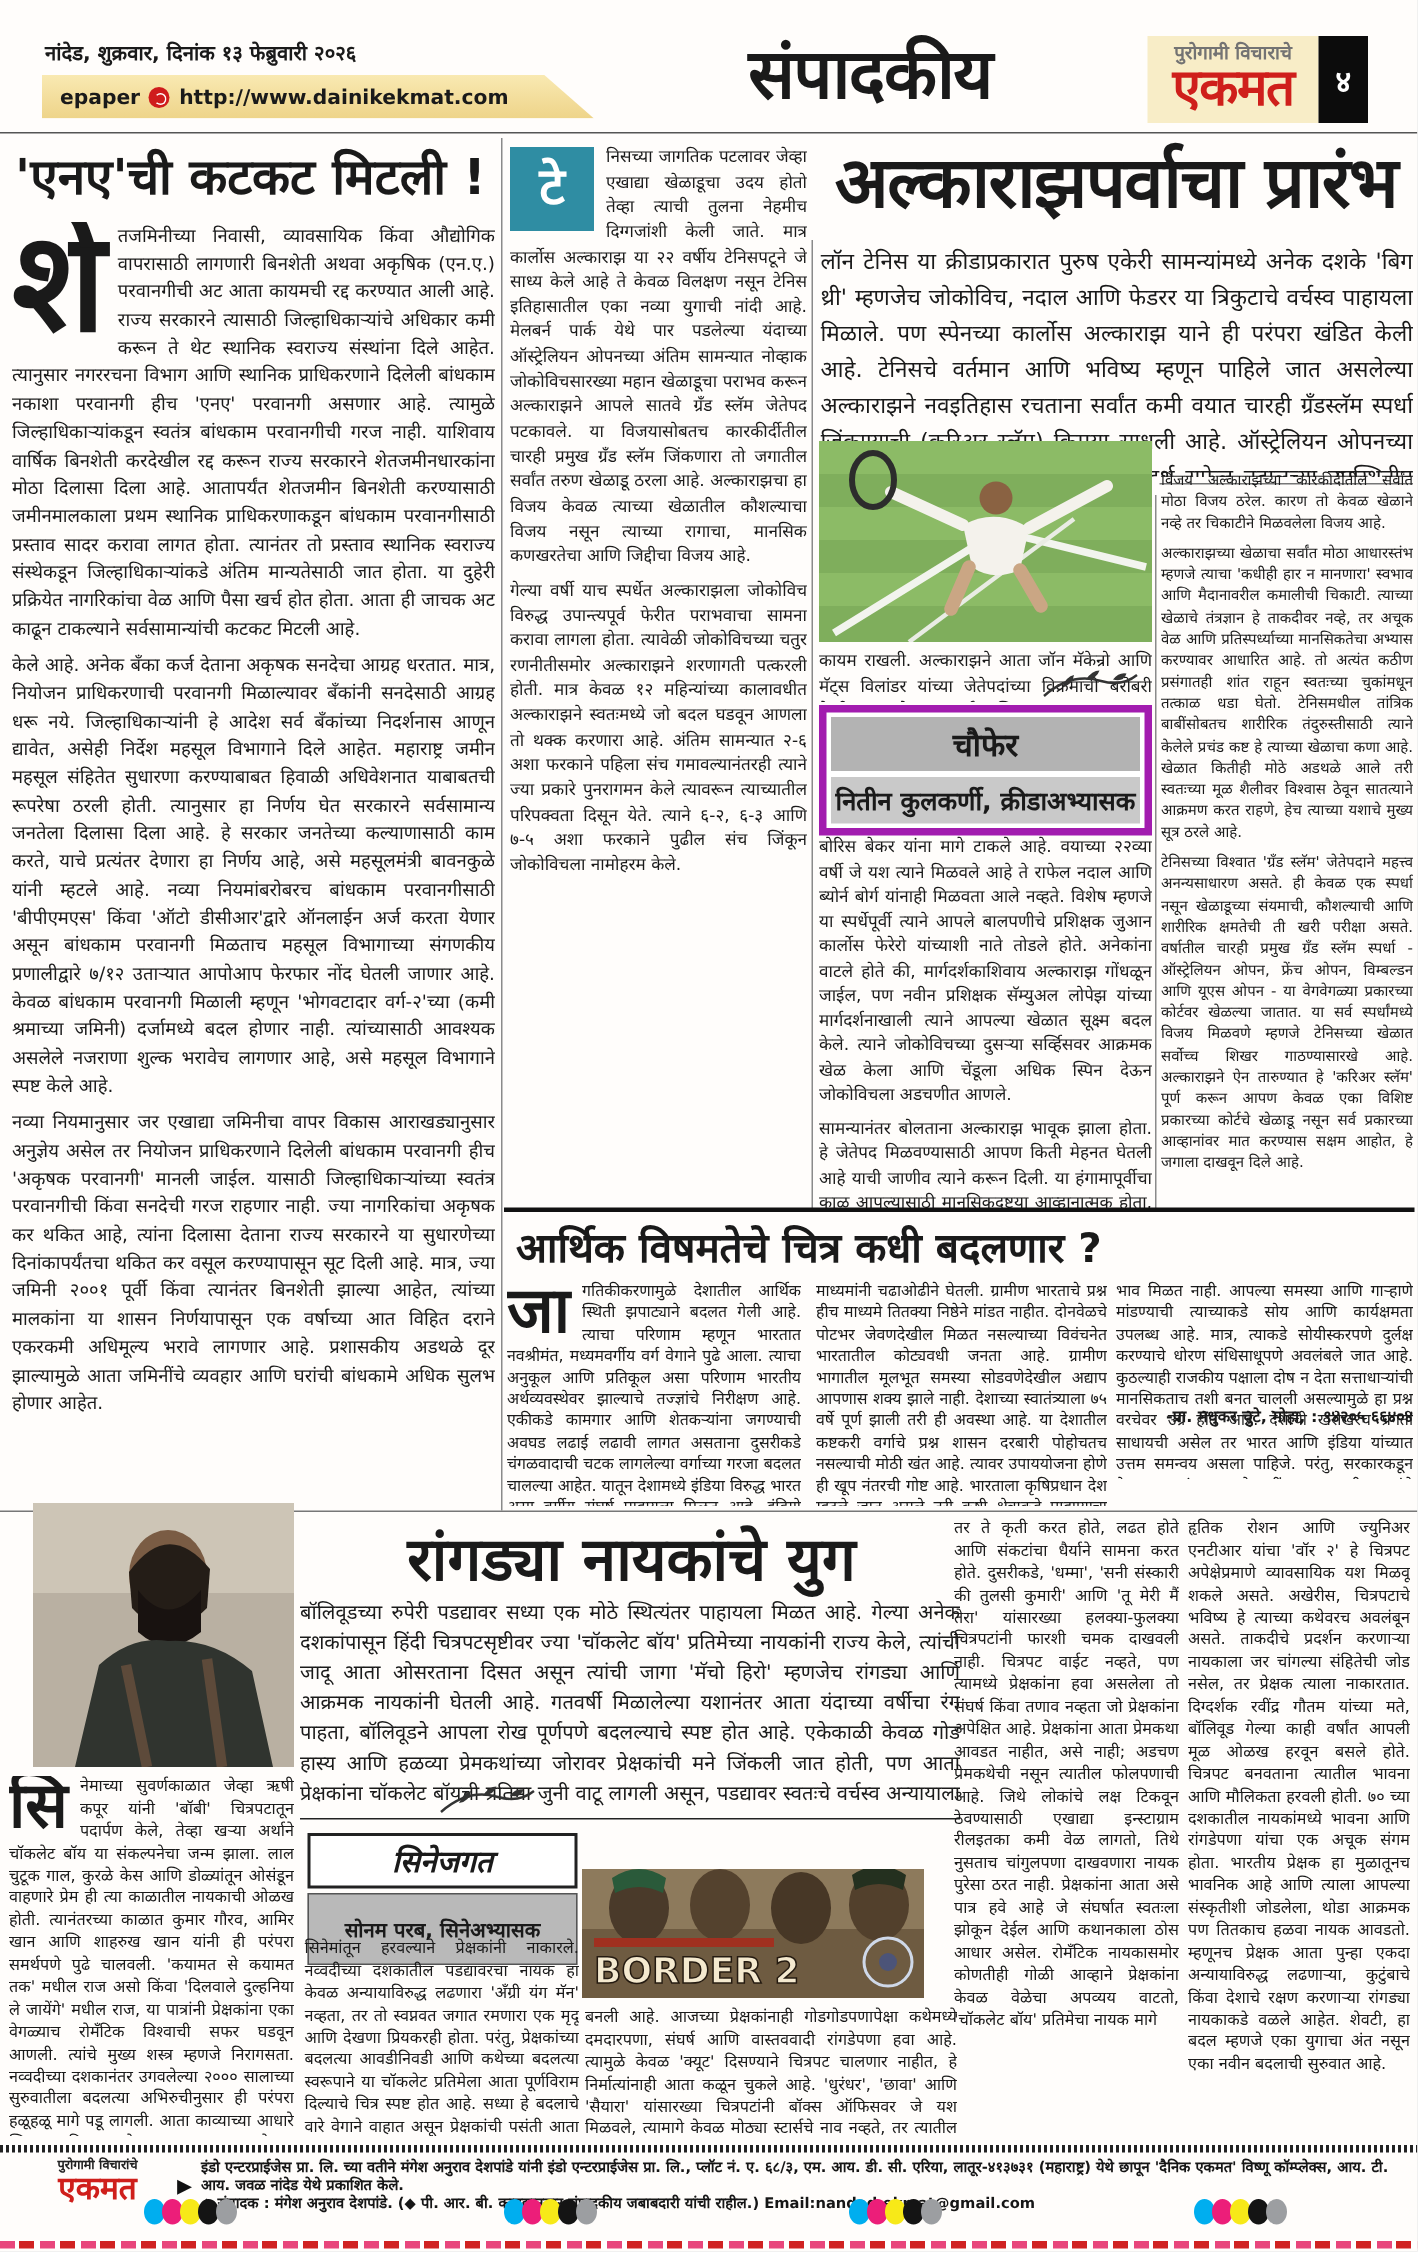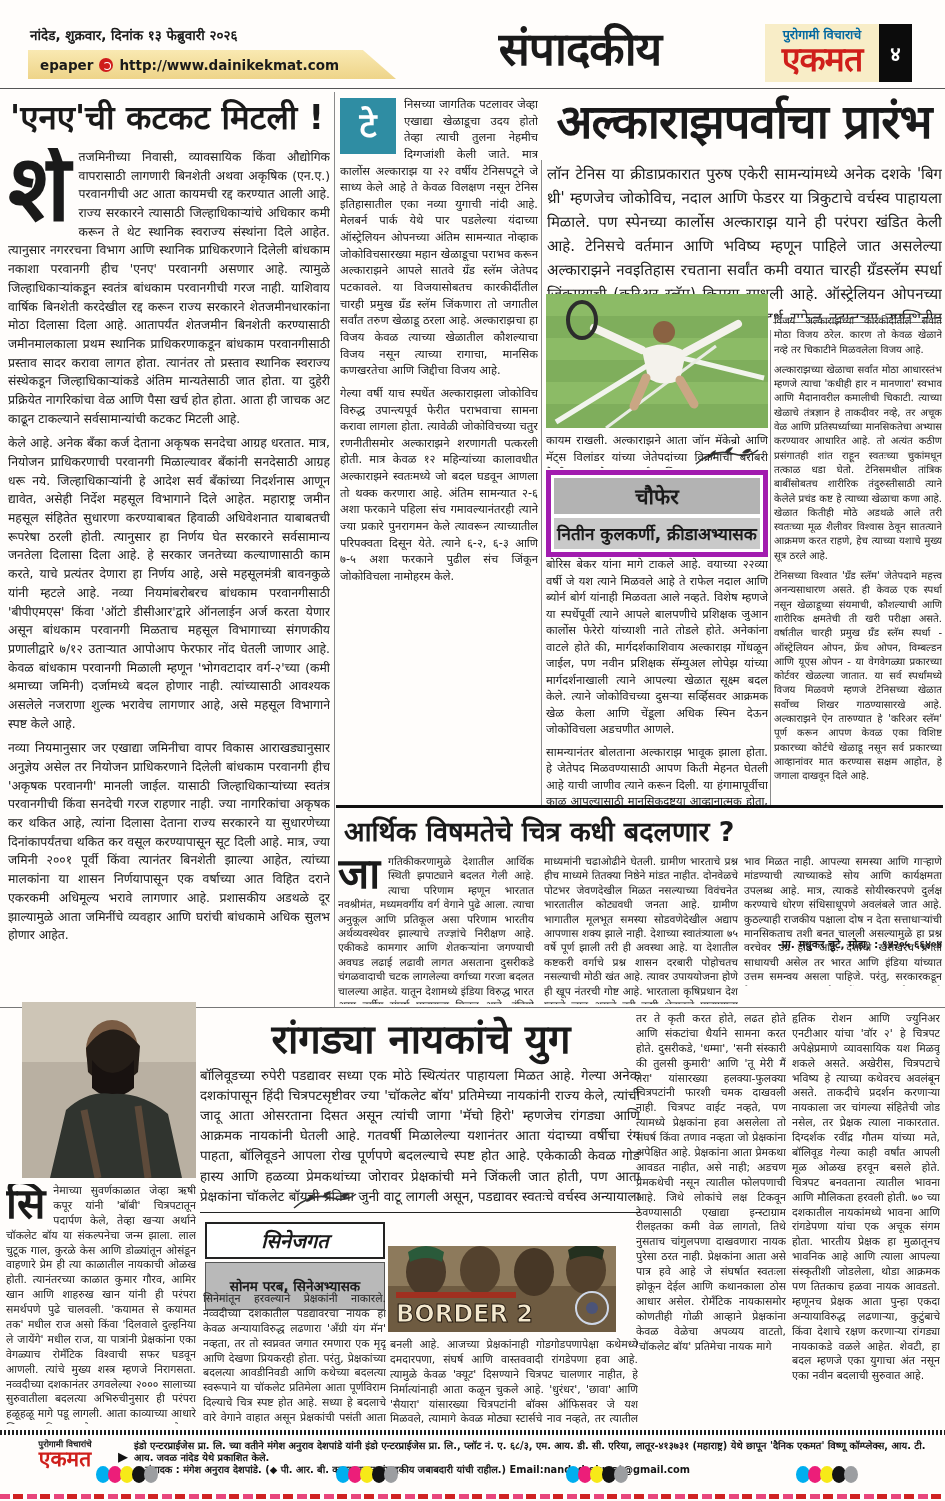--- a/index.html
+++ b/index.html
@@ -18,21 +18,21 @@
           display:flex;align-items:center;gap:6px;padding-left:12px;box-sizing:border-box;
           font-weight:bold;font-size:13.5px;}
   .epaper-ico{width:14px;height:14px;border-radius:50%;background:#cf1c1c;display:inline-block;
           position:relative;}
   .epaper-ico:after{content:"";position:absolute;left:4px;top:4px;width:6px;height:6px;
           border:1.5px solid #fff;border-radius:50%;border-left-color:transparent;}
   .section-title{left:400px;top:16px;width:360px;text-align:center;font-size:46px;font-weight:bold;
           letter-spacing:-1px;}
   .mast-box{left:765px;top:24px;width:114px;height:58px;background:#f8edc7;text-align:center;
           padding-top:4px;box-sizing:border-box;}
-  .mast-tag{color:#0369a1;font-size:12.5px;font-weight:bold;line-height:1.1;}
+  .mast-tag{color:#737373;font-size:12.5px;font-weight:bold;line-height:1.1;}
   .mast-name{color:#cf1f1b;font-size:34px;font-weight:bold;line-height:1.0;letter-spacing:-1px;}
   .pageno{left:879px;top:24px;width:33px;height:58px;background:#0c0c0c;color:#fff;
           display:flex;align-items:center;justify-content:center;font-size:20px;font-weight:bold;}
   .head-rule{left:0;top:88px;width:945px;height:0;border-top:1.5px solid #555;}
 
   
   .vrule{width:0;border-left:1px solid #8a8a8a;}
   .hrule{height:0;border-top:1px solid #777;}
   .blackbar{background:#111;}
 

